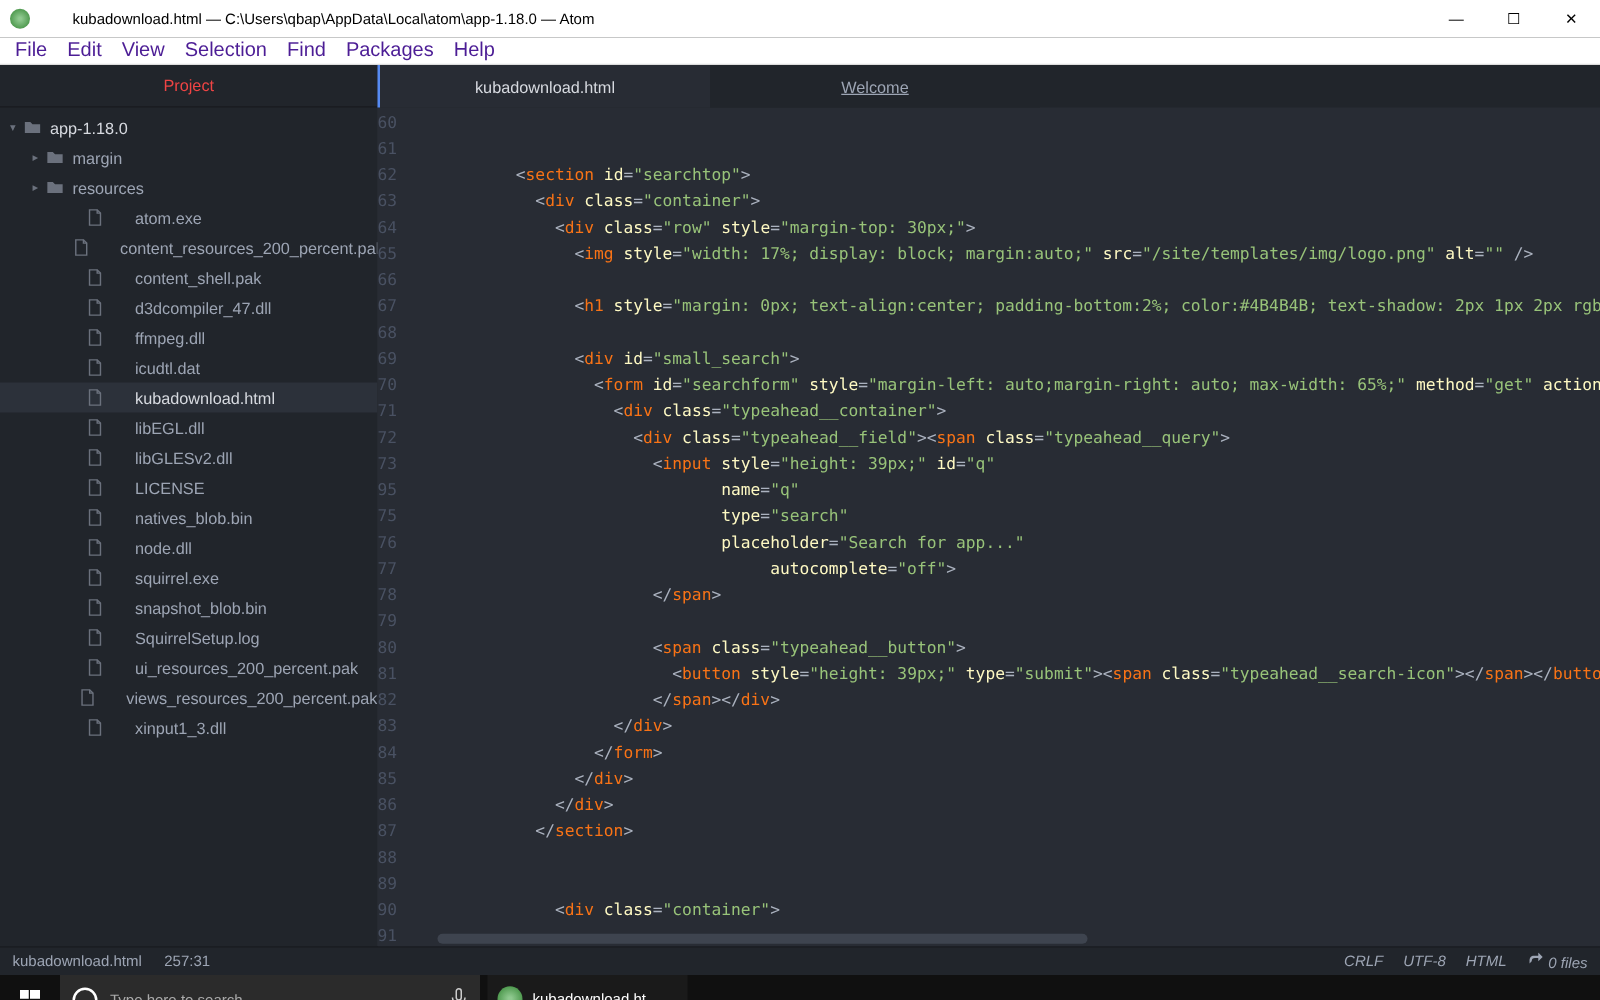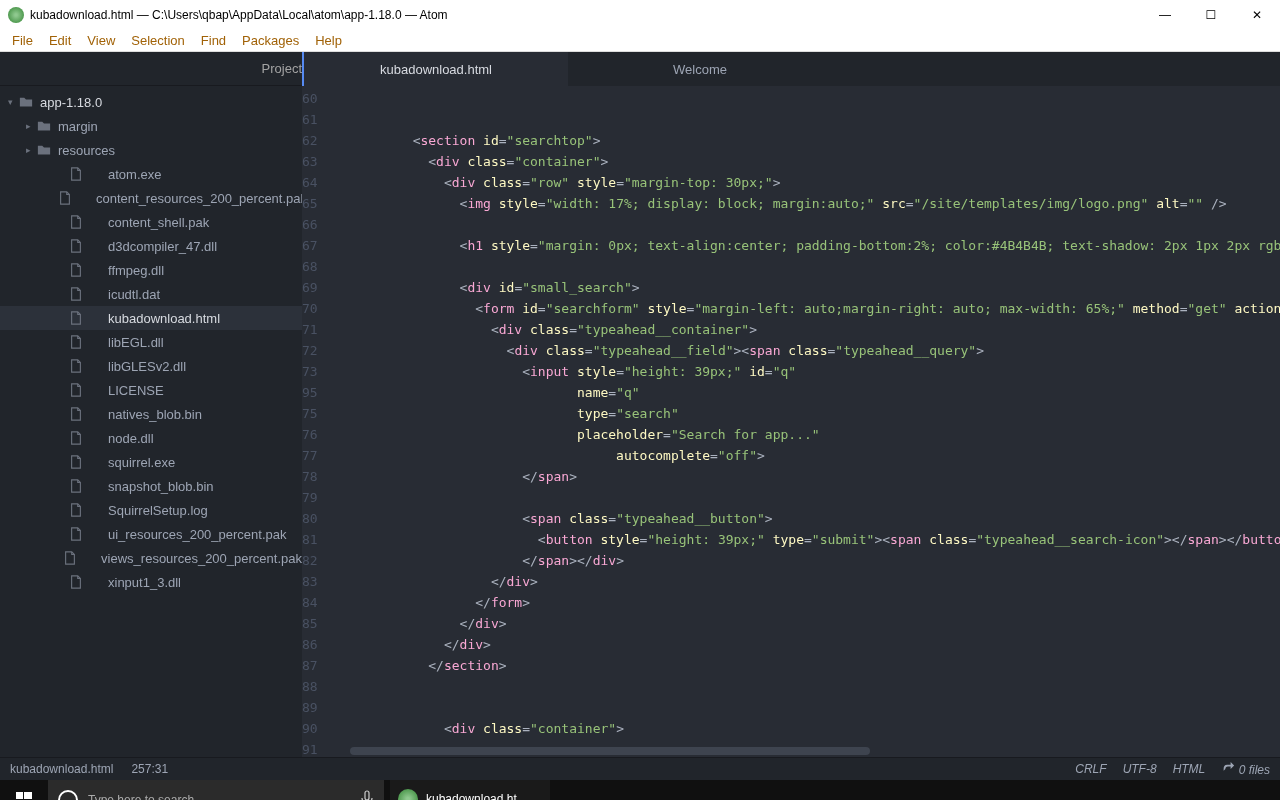--- a/index.html
+++ b/index.html
@@ -1,59 +1,59 @@
 <!DOCTYPE html>
 <html><head>
 <meta charset="utf-8">
 <style>
 * { margin:0; padding:0; box-sizing:border-box; }
 body { font-family:"Segoe UI",Arial,sans-serif; font-size:12px; background:#1d2021; color:#c5c8c6; overflow:hidden; width:1280px; height:800px; }
 
 
 .titlebar { height:30px; background:#fff; display:flex; align-items:center; padding:0 8px; color:#000; position:relative; }
 .titlebar .logo { width:16px; height:16px; border-radius:50%; background:radial-gradient(circle,#8fc98f 10%,#3b8b3b 90%); margin-right:6px; display:inline-block; }
-.titlebar .title { font-size:12px; }
+.titlebar .title { font-size:12px;margin-left:28px; }
 .win-controls { position:absolute; right:0; top:0; display:flex; height:30px; }
 .win-controls div { width:46px; height:30px; display:flex; align-items:center; justify-content:center; font-family:Arial; color:#000; }
 
 
 .menubar { height:22px; background:#fff; display:flex; align-items:center; padding:0 4px; border-bottom:1px solid #ddd; }
-.menubar span { color:#a16207; font-size:13px; padding:2px 8px; }
+.menubar span { color:#4c1d95; font-size:16px; padding:2px 8px; }
 
 
 .main { display:flex; height:705px; background:#282c34; }
 
 
 .sidebar { width:302px; background:#21252b; color:#9da5b4; display:flex; flex-direction:column; }
-.sidebar-header { height:34px; text-align:right; line-height:34px; color:#a3a3a3; font-size:13px; border-bottom:1px solid #181a1f; }
+.sidebar-header { height:34px; text-align:center; line-height:34px; color:#ef4444; font-size:13px; border-bottom:1px solid #181a1f; }
 .tree { padding:4px 0; font-size:13px; overflow:hidden; }
 .tree-item { display:flex; align-items:center; height:24px; padding-left:8px; cursor:pointer; white-space:nowrap; }
 .tree-item.depth0 { padding-left:8px; }
 .tree-item.depth1 { padding-left:26px; }
 .tree-item.depth2 { padding-left:40px;gap:18px; }
 .tree-item.selected { background:#2c313a; color:#d7dae0; }
 .tree-item .arrow { width:10px; font-size:9px; color:#6b717d; }
 .tree-item .icon { width:16px; margin-right:6px; display:flex; align-items:center; justify-content:center; }
 .tree-item .folder-icon svg, .tree-item .file-icon svg { width:14px; height:14px; }
 .tree-item.root { color:#d7dae0; }
 
 
 .editor-pane { flex:1; display:flex; flex-direction:column; background:#282c34; }
 .tabs { height:34px; background:#21252b; display:flex; }
 .tabs-marker { width:2px; background:#568af2; }
 .tab { flex:1; max-width:264px; display:flex; align-items:center; justify-content:center; color:#9da5b4; font-size:13px; position:relative; }
 .tab.active { background:#282c34; color:#d7dae0; }
-.tab:not(.active) { background:#21252b; }
+.tab:not(.active) { background:#21252b;text-decoration:underline; }
 .editor-body { flex:1; display:flex; overflow:hidden; font-family:Menlo,Consolas,monospace; font-size:13px; line-height:21px; position:relative; }
 .gutter { width:48px; text-align:left; color:#495162; padding-right:14px; padding-top:2px; user-select:none; }
 .code { flex:1; padding-top:2px; white-space:pre; overflow:hidden; color:#abb2bf; }
 
 
 .t-pun { color:#abb2bf; }          
-.t-tag { color:#f9a8d4; }          
+.t-tag { color:#f97316; }          
 .t-attr { color:#fef9c3; }         
 .t-str { color:#98c379; }
 
 .scrollbar-h { position:absolute; bottom:0; left:48px; right:14px; height:12px; }
 .scrollbar-h .thumb { position:absolute; left:0; width:520px; height:8px; top:2px; background:#3e444f; border-radius:4px; }
 
 
 .status-atom { height:23px; background:#21252b; color:#9da5b4; display:flex; align-items:center; font-size:12px; padding:0 10px; border-top:1px solid #181a1f;}
 .status-atom .left { display:flex; gap:18px; }
 .status-atom .right { margin-left:auto; display:flex; gap:16px; align-items:center;font-style:italic; }

